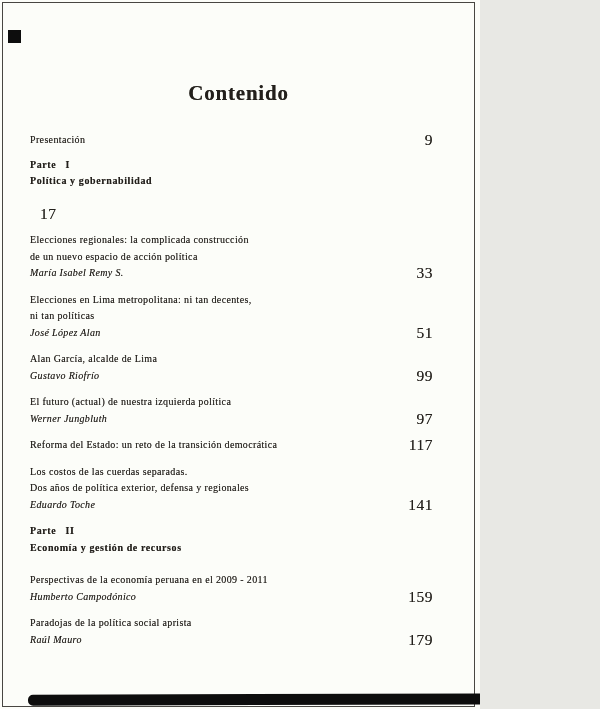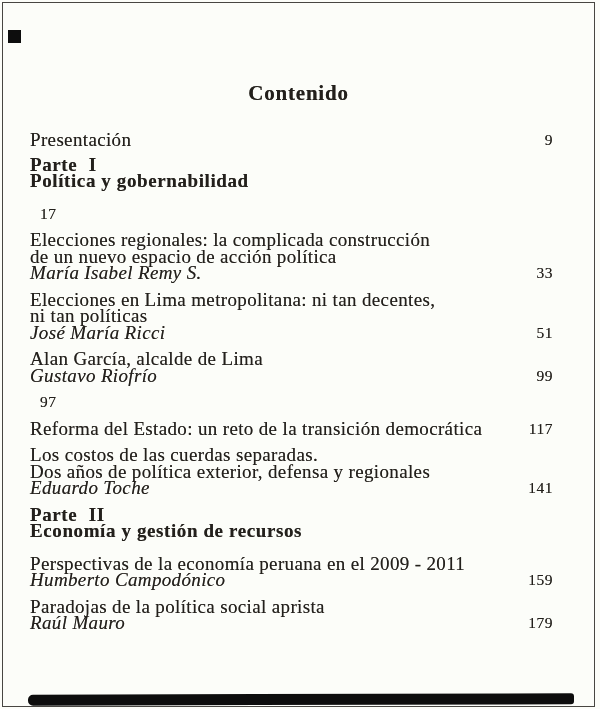--- a/index.html
+++ b/index.html
@@ -4,21 +4,21 @@
 <style>
   :root{
     --color-paper:#fcfdf9;
     --color-ink:#23201c;
     --color-artifact:#0d0d0d;
   }
   *{ margin:0; padding:0; box-sizing:border-box; }
   html,body{ background:#e8e8e4; }
   .page{
     position:relative;
-    width:600px; height:709px;
+    width:480px; height:709px;
     background:var(--color-paper);
     overflow:hidden;
     font-family:"Liberation Serif","DejaVu Serif",serif;
     color:var(--color-ink);
   }
   
   .page-frame{
     position:absolute; left:2px; top:2px; right:5px; bottom:2px;
     border:1.5px solid rgba(40,38,34,0.85);
     pointer-events:none;
@@ -50,21 +50,21 @@
   }
   .entry{
     display:flex;
     justify-content:space-between;
     align-items:flex-end;
     margin-bottom:10px;
   }
   .entry-presentacion{ margin-bottom:8px; }
   .entry-text{ flex:0 1 auto; }
   .line{
-    font-size:19px;
+    font-size:10px;
     line-height:16.5px;
     letter-spacing:0.35px;
     white-space:nowrap;
     text-shadow:0 0 0.4px rgba(35,30,25,0.55);
   }
   .author{
     font-style:italic;
   }
   .pagenum{
     flex:0 0 auto;
@@ -117,34 +117,38 @@
         <div class="line">de un nuevo espacio de acción política</div>
         <div class="line author">María Isabel Remy S.</div>
       </div>
       <div class="pagenum">33</div>
     </div>
 
     <div class="entry">
       <div class="entry-text">
         <div class="line">Elecciones en Lima metropolitana: ni tan decentes,</div>
         <div class="line">ni tan políticas</div>
-        <div class="line author">José María Ricci</div>
+        <div class="line author">José López Alan</div>
       </div>
       <div class="pagenum">51</div>
     </div>
 
     <div class="entry">
       <div class="entry-text">
         <div class="line">Alan García, alcalde de Lima</div>
         <div class="line author">Gustavo Riofrío</div>
       </div>
       <div class="pagenum">99</div>
     </div>
 
     <div class="entry">
+      <div class="entry-text">
+        <div class="line">El futuro (actual) de nuestra izquierda política</div>
+        <div class="line author">Werner Jungbluth</div>
+      </div>
       <div class="pagenum">97</div>
     </div>
 
     <div class="entry">
       <div class="entry-text">
         <div class="line">Reforma del Estado: un reto de la transición democrática</div>
       </div>
       <div class="pagenum">117</div>
     </div>
 

